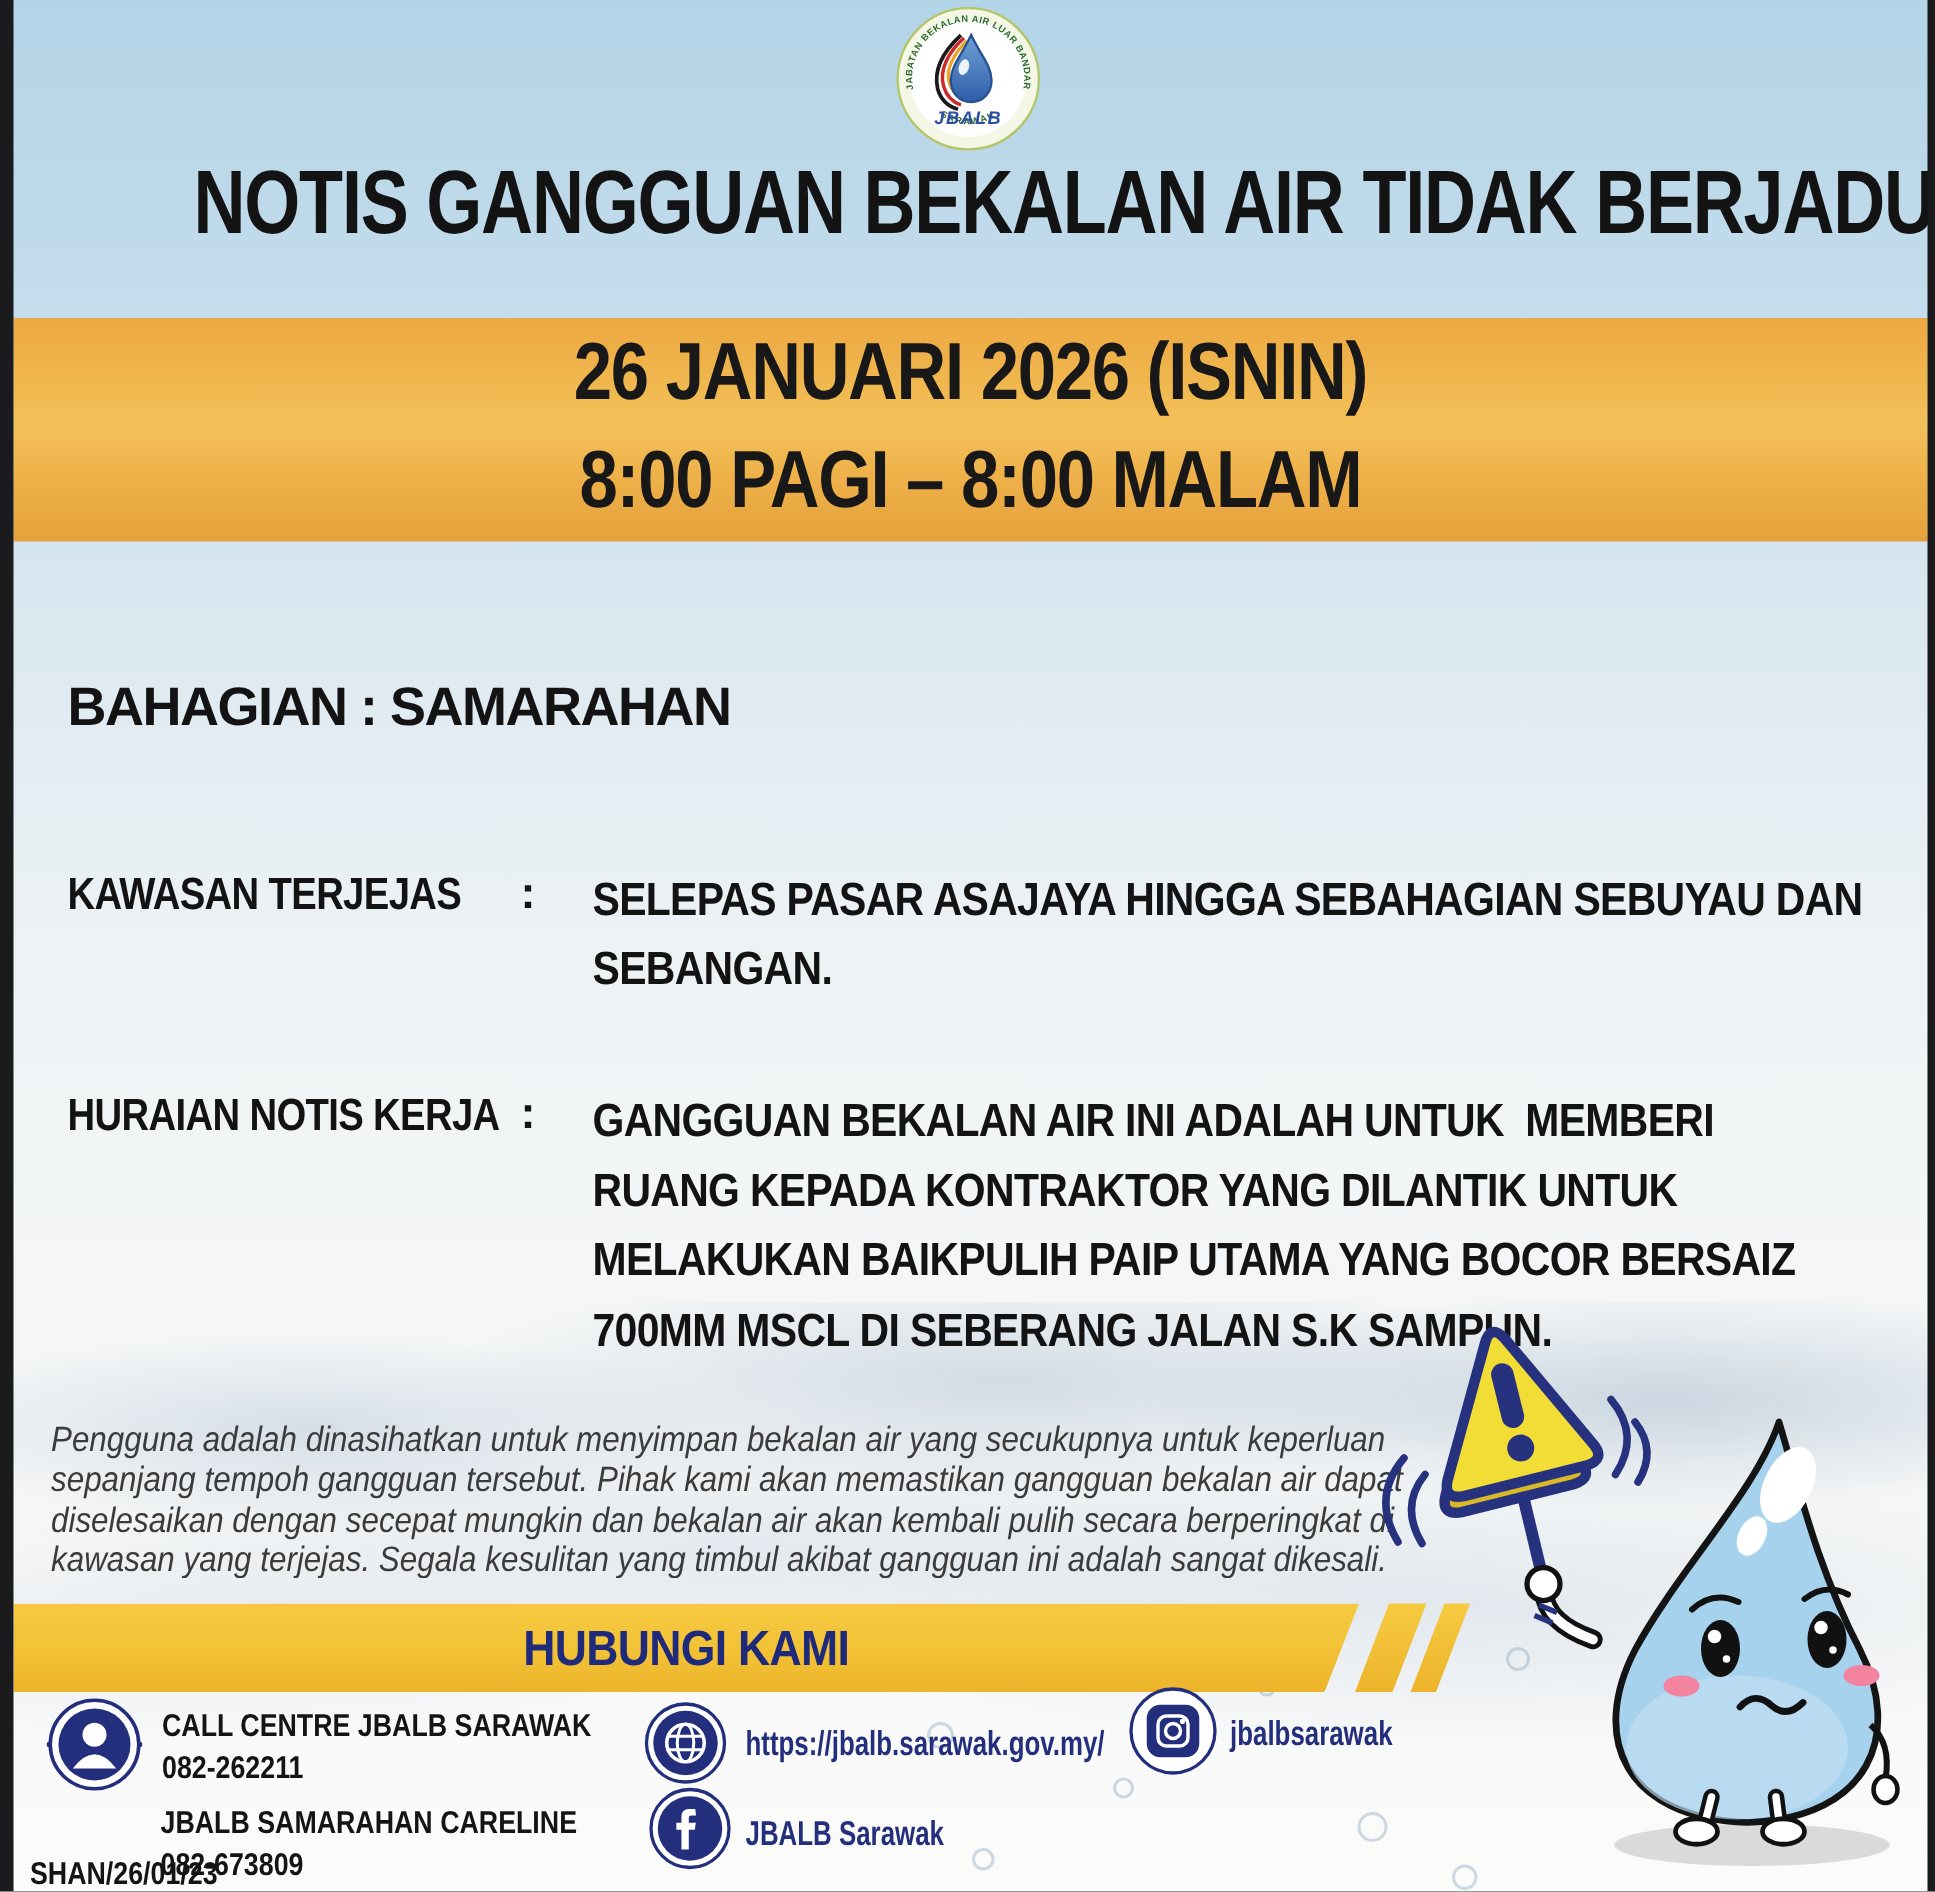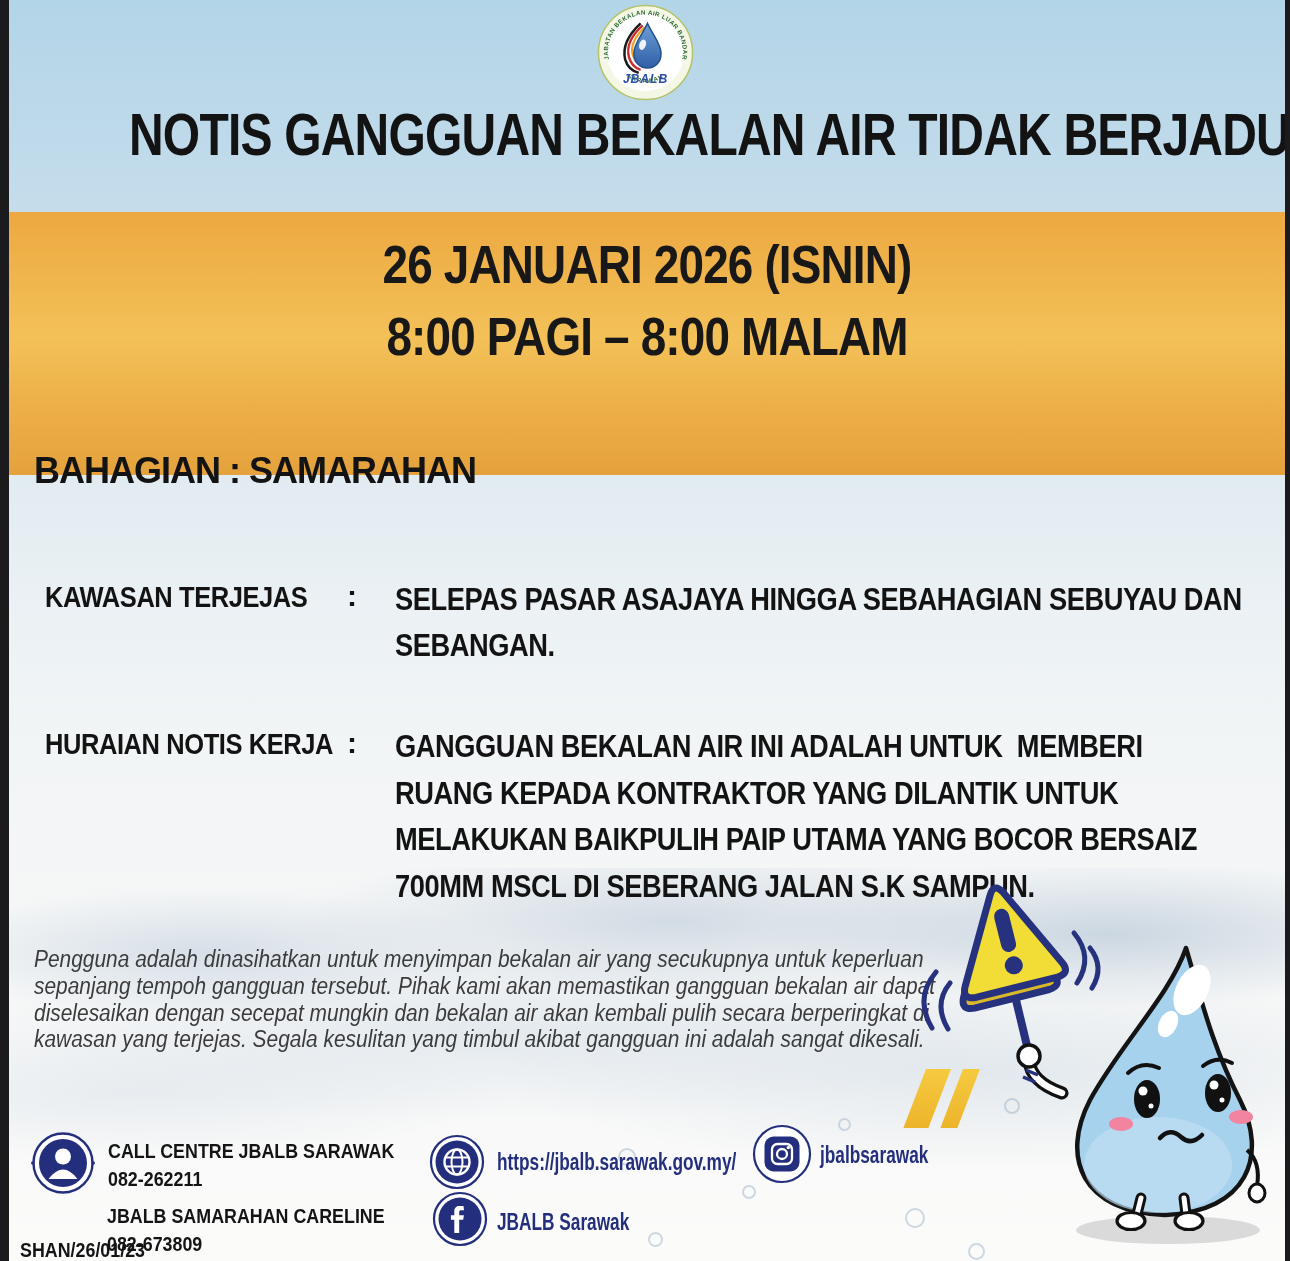--- a/index.html
+++ b/index.html
@@ -12,31 +12,31 @@
   .edge.left{left:0;width:9px;}
   .edge.right{right:0;width:5px;}
 
   .title{
     position:absolute;top:100px;left:0;width:100%;text-align:center;
     font-size:60px;font-weight:bold;color:#131313;letter-spacing:-1px;
     transform:scaleX(0.80);transform-origin:50% 50%;white-space:nowrap;z-index:5;
   }
 
   .date-banner{
-    position:absolute;left:9px;top:212px;width:1276px;height:263px;
+    position:absolute;left:9px;top:212px;width:1276px;height:149px;
     background:linear-gradient(180deg,#eda841 0%,#f0b54d 25%,#f3c158 48%,#eeb049 72%,#e5a23c 100%);
-    z-index:4;padding-top:16px;box-sizing:border-box;
+    z-index:4;box-sizing:border-box;
   }
   .date-line{
     width:100%;text-align:center;font-size:54px;font-weight:bold;color:#181818;
     line-height:72px;transform:scaleX(0.85);transform-origin:50% 50%;white-space:nowrap;letter-spacing:-1px;
   }
 
   .txt{position:absolute;color:#131313;font-weight:bold;z-index:5;}
-  .bahagian{left:34px;top:450px;font-size:36px;letter-spacing:-1px;white-space:nowrap;}
+  .bahagian{left:45px;top:450px;font-size:36px;letter-spacing:-1px;white-space:nowrap;}
   .daerah{left:822px;top:452px;font-size:36px;letter-spacing:-1px;line-height:50px;white-space:pre;}
   .sec-label{font-size:30px;transform:scaleX(0.85);transform-origin:0 0;white-space:nowrap;letter-spacing:-0.5px;}
   .sec-colon{font-size:30px;}
   .sec-value{font-size:31px;line-height:46px;transform:scaleX(0.88);transform-origin:0 0;white-space:pre;letter-spacing:-0.5px;}
   .kawasan-label{left:45px;top:580px;}
   .kawasan-colon{left:347px;top:579px;}
   .kawasan-value{left:395px;top:577px;}
   .huraian-label{left:45px;top:727px;}
   .huraian-colon{left:347px;top:726px;}
   .huraian-value{left:395px;top:724px;line-height:46.5px;}
@@ -150,20 +150,23 @@
   <div class="txt sec-value huraian-value">GANGGUAN BEKALAN AIR INI ADALAH UNTUK  MEMBERI
 RUANG KEPADA KONTRAKTOR YANG DILANTIK UNTUK
 MELAKUKAN BAIKPULIH PAIP UTAMA YANG BOCOR BERSAIZ
 700MM MSCL DI SEBERANG JALAN S.K SAMPUN.</div>
 
   <div class="advisory">Pengguna adalah dinasihatkan untuk menyimpan bekalan air yang secukupnya untuk keperluan
 sepanjang tempoh gangguan tersebut. Pihak kami akan memastikan gangguan bekalan air dapat
 diselesaikan dengan secepat mungkin dan bekalan air akan kembali pulih secara berperingkat di
 kawasan yang terjejas. Segala kesulitan yang timbul akibat gangguan ini adalah sangat dikesali.</div>
 
+  <div class="contact-bar">
+    <div class="contact-bar-title">HUBUNGI KAMI</div>
+  </div>
   <div class="stripe s1"></div>
   <div class="stripe s2"></div>
 
   <svg class="icon" style="left:31px;top:1131px;" width="64" height="64" viewBox="0 0 64 64">
     <circle cx="32" cy="32" r="29.5" fill="#ffffff" stroke="#232f7c" stroke-width="2.4"></circle>
     <circle cx="32" cy="32" r="24" fill="#232f7c"></circle>
     <circle cx="32" cy="25.5" r="8" fill="#ffffff"></circle>
     <path d="M17.5,48 Q32,29 46.5,48 Z" fill="#ffffff"></path>
     <circle cx="1.8" cy="32" r="1.8" fill="#232f7c"></circle>
       <circle cx="62.2" cy="32" r="1.8" fill="#232f7c"></circle>

